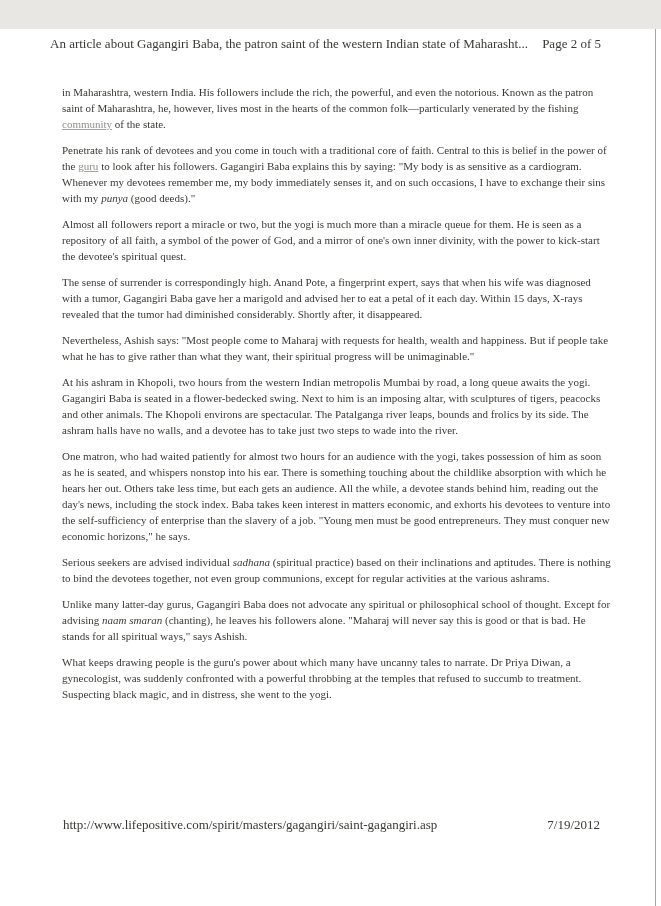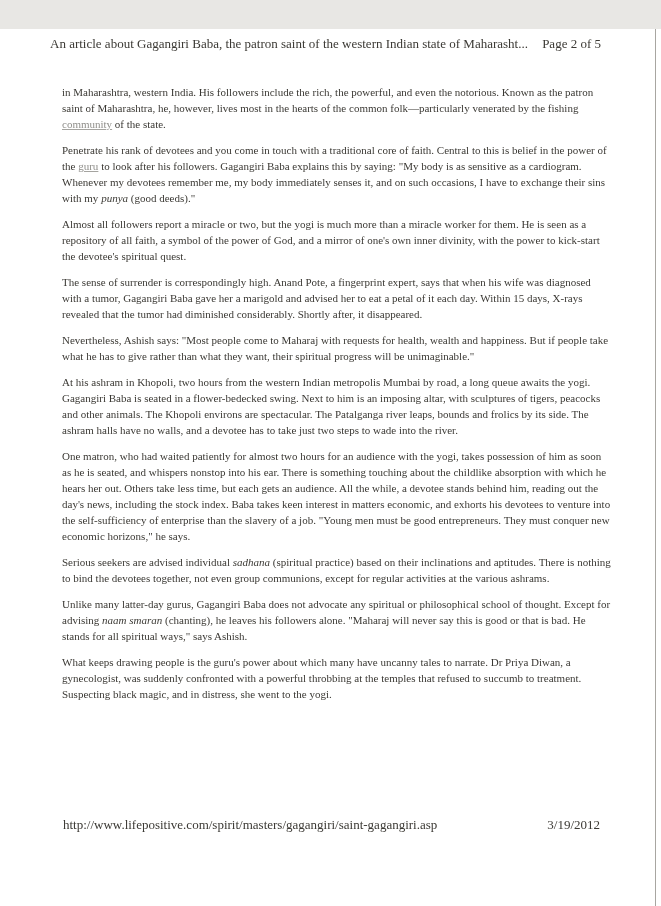--- a/index.html
+++ b/index.html
@@ -99,31 +99,31 @@
 
   <div class="print-header">
     <span class="title">An article about Gagangiri Baba, the patron saint of the western Indian state of Maharasht...</span>
     <span class="pagenum">Page 2 of 5</span>
   </div>
 
   <div class="article">
 
   <p class="para">in Maharashtra, western India. His followers include the rich, the powerful, and even the notorious. Known as the patron saint of Maharashtra, he, however, lives most in the hearts of the common folk—particularly venerated by the fishing <span class="link">community</span> of the state.</p>
       <p class="para">Penetrate his rank of devotees and you come in touch with a traditional core of faith. Central to this is belief in the power of the <span class="link">guru</span> to look after his followers. Gagangiri Baba explains this by saying: "My body is as sensitive as a cardiogram. Whenever my devotees remember me, my body immediately senses it, and on such occasions, I have to exchange their sins with my <em>punya</em> (good deeds)."</p>
-      <p class="para">Almost all followers report a miracle or two, but the yogi is much more than a miracle worker for them. He is seen as a repository of all faith, a symbol of the power of God, and a mirror of one's own inner divinity, with the power to kick-start the devotee's spiritual quest.</p>
+      <p class="para">Almost all followers report a miracle or two, but the yogi is much more than a miracle queue for them. He is seen as a repository of all faith, a symbol of the power of God, and a mirror of one's own inner divinity, with the power to kick-start the devotee's spiritual quest.</p>
       <p class="para">The sense of surrender is correspondingly high. Anand Pote, a fingerprint expert, says that when his wife was diagnosed with a tumor, Gagangiri Baba gave her a marigold and advised her to eat a petal of it each day. Within 15 days, X-rays revealed that the tumor had diminished considerably. Shortly after, it disappeared.</p>
       <p class="para">Nevertheless, Ashish says: "Most people come to Maharaj with requests for health, wealth and happiness. But if people take what he has to give rather than what they want, their spiritual progress will be unimaginable."</p>
       <p class="para">At his ashram in Khopoli, two hours from the western Indian metropolis Mumbai by road, a long queue awaits the yogi. Gagangiri Baba is seated in a flower-bedecked swing. Next to him is an imposing altar, with sculptures of tigers, peacocks and other animals. The Khopoli environs are spectacular. The Patalganga river leaps, bounds and frolics by its side. The ashram halls have no walls, and a devotee has to take just two steps to wade into the river.</p>
       <p class="para">One matron, who had waited patiently for almost two hours for an audience with the yogi, takes possession of him as soon as he is seated, and whispers nonstop into his ear. There is something touching about the childlike absorption with which he hears her out. Others take less time, but each gets an audience. All the while, a devotee stands behind him, reading out the day's news, including the stock index. Baba takes keen interest in matters economic, and exhorts his devotees to venture into the self-sufficiency of enterprise than the slavery of a job. "Young men must be good entrepreneurs. They must conquer new economic horizons," he says.</p>
       <p class="para">Serious seekers are advised individual <em>sadhana</em> (spiritual practice) based on their inclinations and aptitudes. There is nothing to bind the devotees together, not even group communions, except for regular activities at the various ashrams.</p>
       <p class="para">Unlike many latter-day gurus, Gagangiri Baba does not advocate any spiritual or philosophical school of thought. Except for advising <em>naam smaran</em> (chanting), he leaves his followers alone. "Maharaj will never say this is good or that is bad. He stands for all spiritual ways," says Ashish.</p>
       <p class="para">What keeps drawing people is the guru's power about which many have uncanny tales to narrate. Dr Priya Diwan, a gynecologist, was suddenly confronted with a powerful throbbing at the temples that refused to succumb to treatment. Suspecting black magic, and in distress, she went to the yogi.</p>
     </div>
 
   <div class="print-footer">
     <span>http://www.lifepositive.com/spirit/masters/gagangiri/saint-gagangiri.asp</span>
-    <span>3/19/2012</span>
+    <span>7/19/2012</span>
   </div>
 
   <div class="scan-edge-right"></div>
   <div class="scan-edge-bottom"></div>
 
 </div>
 
 </body></html>

